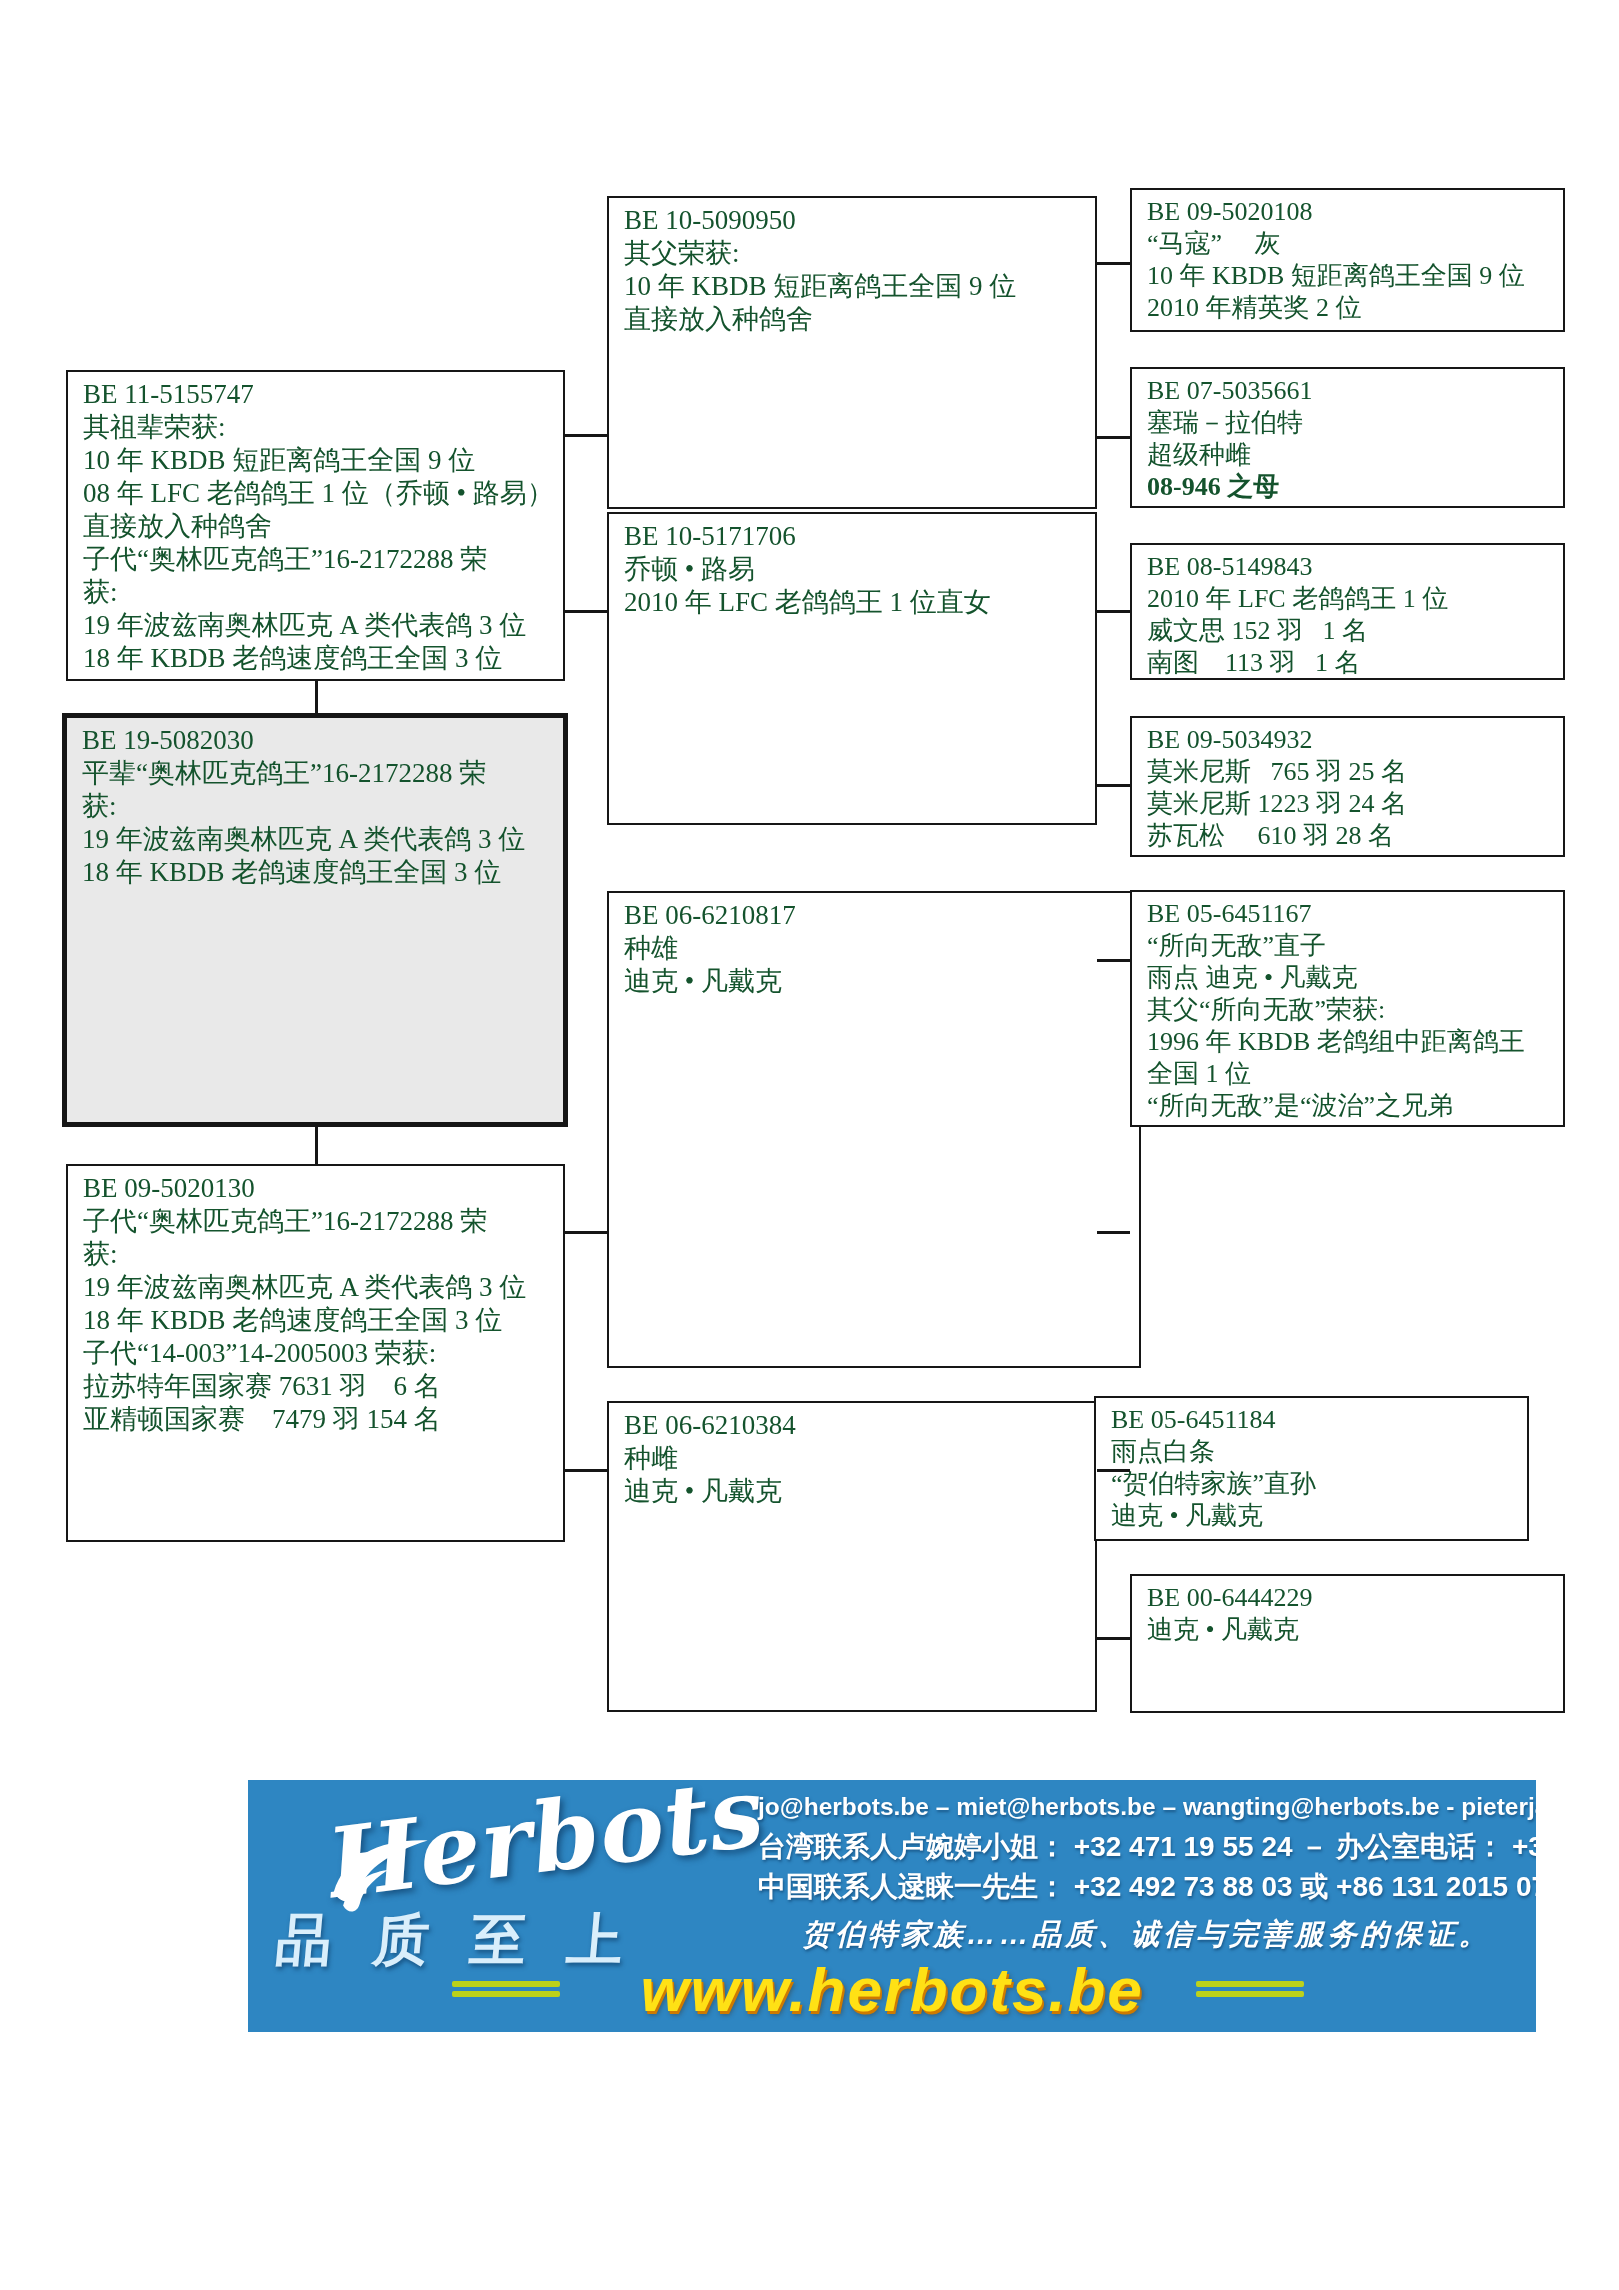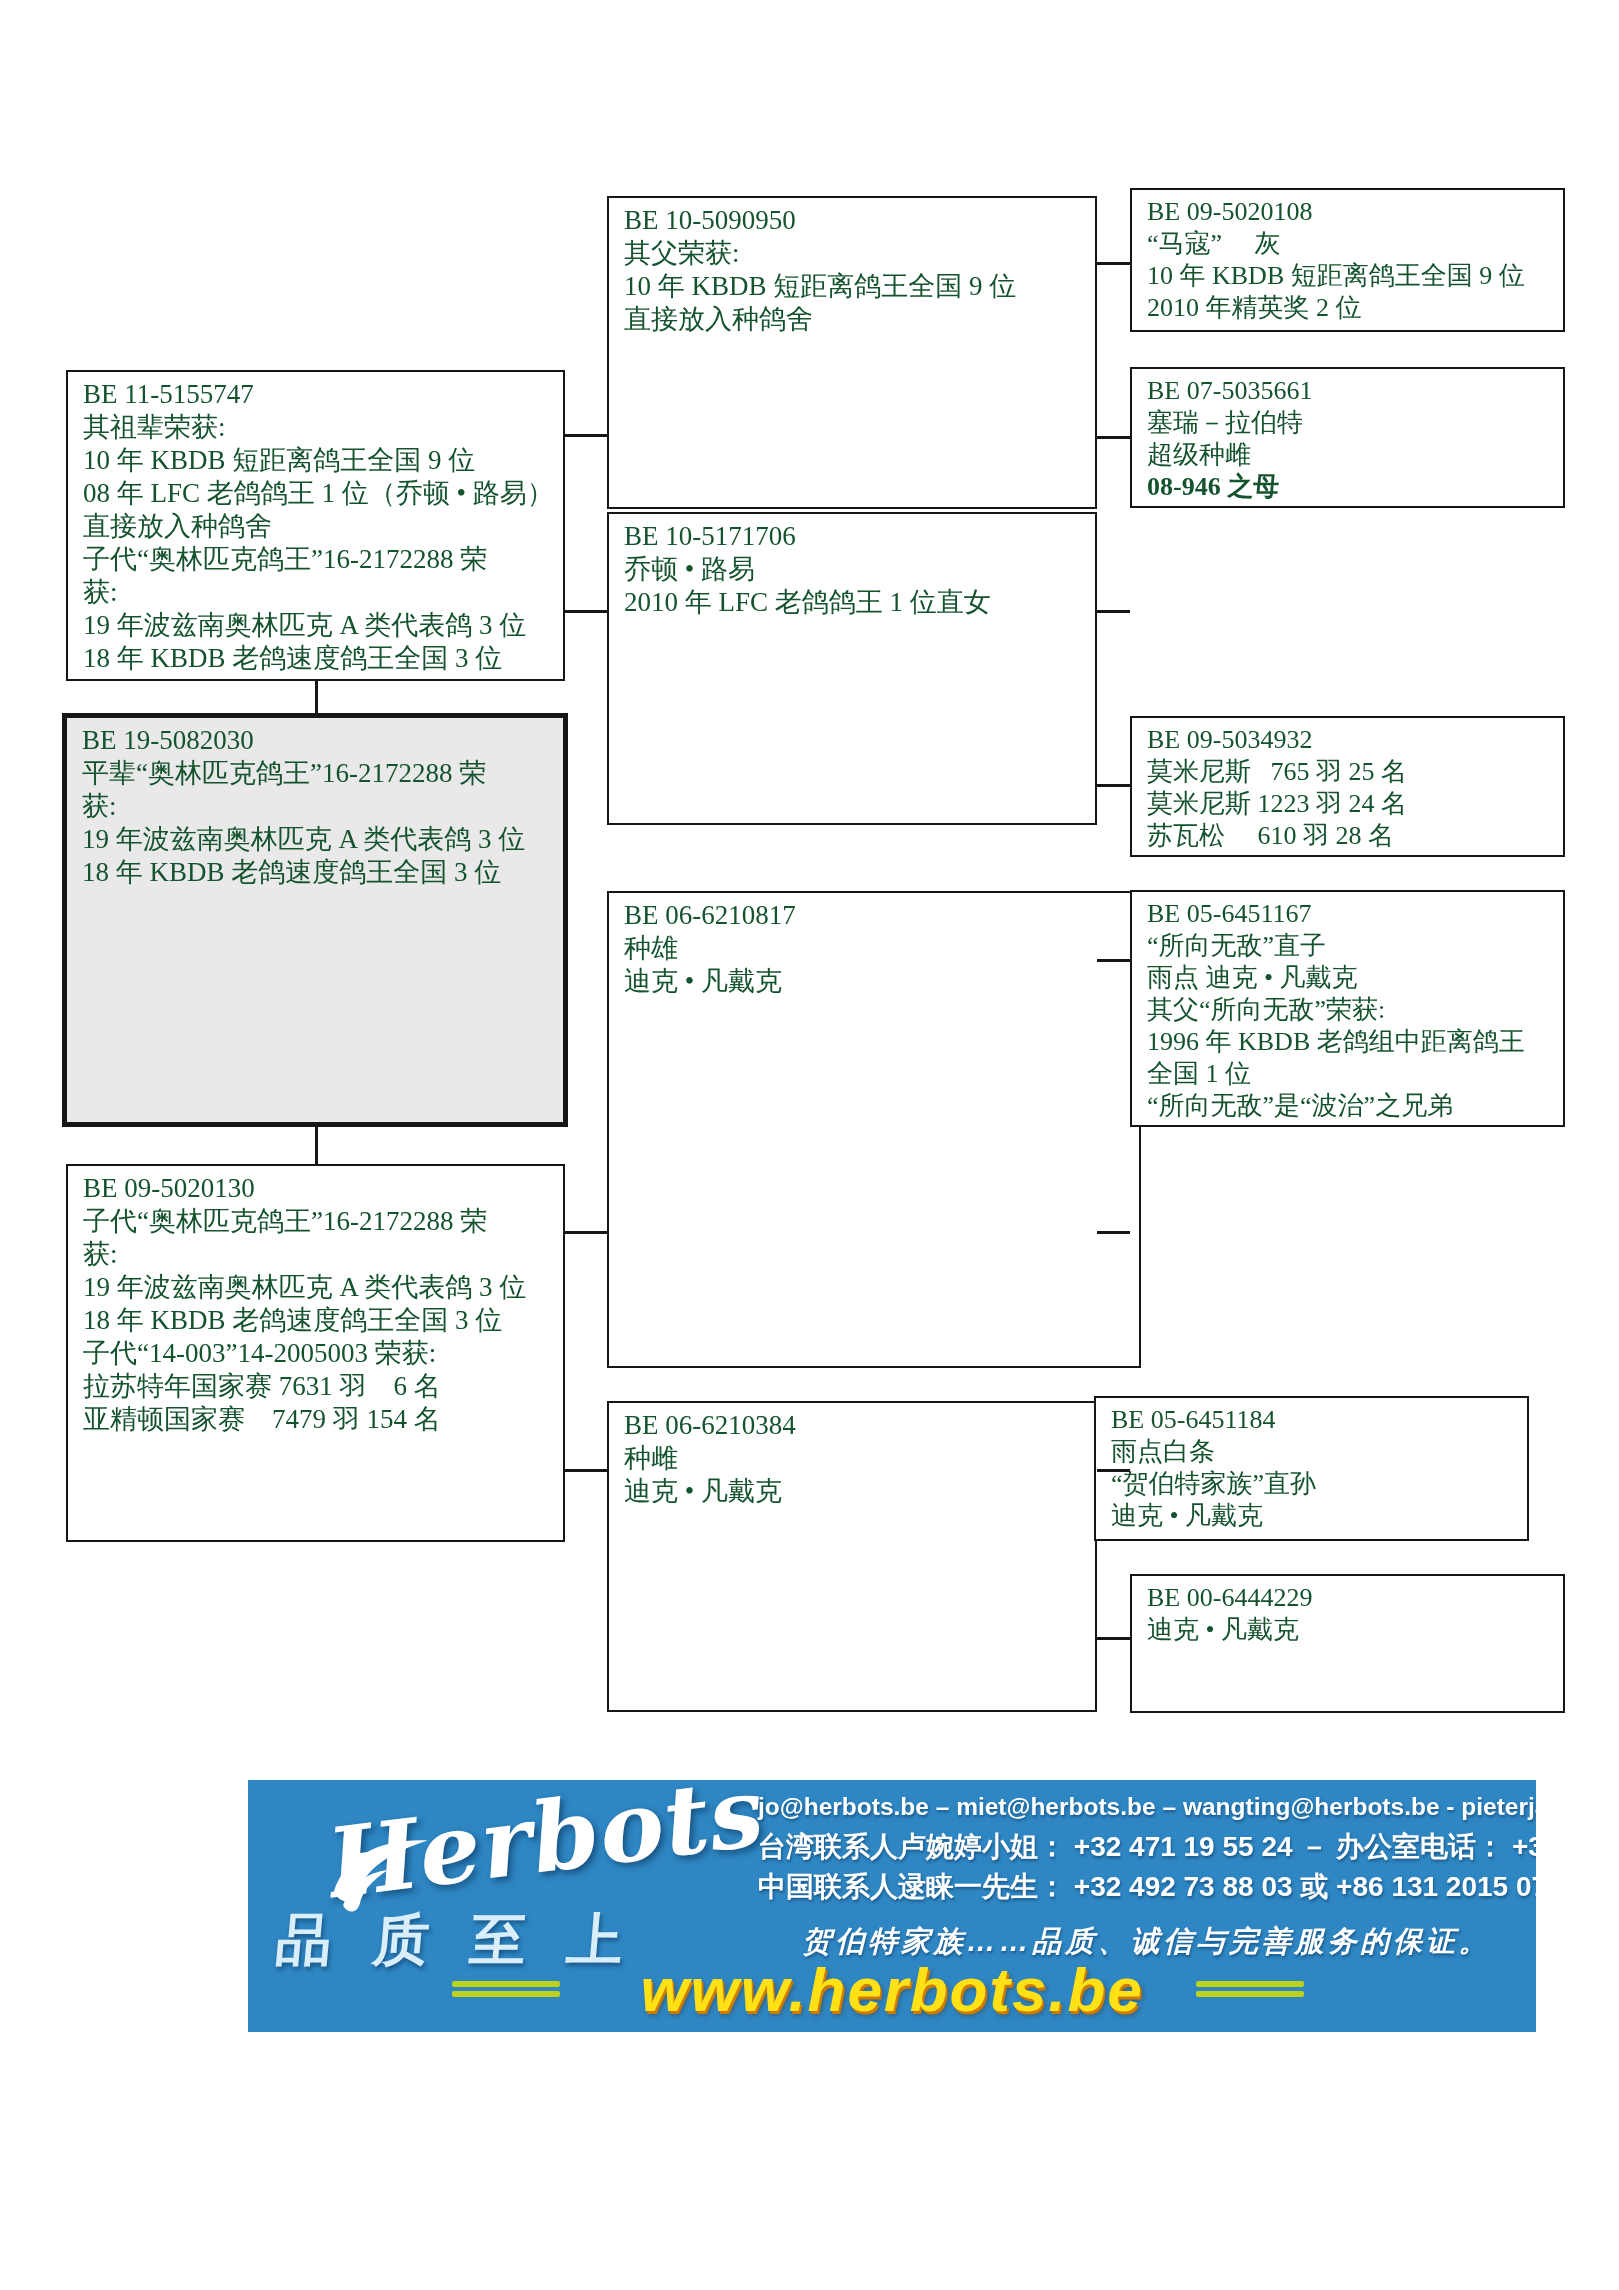--- a/index.html
+++ b/index.html
@@ -29,21 +29,21 @@
   #wing-icon{position:absolute;left:-3.8px;top:24.5px;}
   #logo-tagline{margin:13px 0 0 11.3px;font-weight:bold;font-size:56px;color:#d9eefb;
           letter-spacing:41px;transform:skewX(-5deg);white-space:nowrap;
           text-shadow:1.9px 2.8px 4.7px rgba(8,48,88,.55);}
   #contact-block{position:absolute;left:510px;top:11.3px;width:778px;color:#ffffff;}
   .contact-line{white-space:nowrap;font-weight:bold;
           text-shadow:0.9px 1.9px 2.8px rgba(8,48,88,.55);}
   #emails-line{font-size:24.5px;line-height:32px;letter-spacing:0px;}
   #taiwan-line{font-size:28px;line-height:40px;margin-top:3.8px;}
   #china-line{font-size:28px;line-height:40px;text-align:center;}
-  #slogan-line{font-size:29px;line-height:38px;margin-top:15px;text-align:center;
+  #slogan-line{font-size:29px;line-height:38px;margin-top:8px;text-align:center;
           font-style:italic;font-weight:bold;letter-spacing:3.8px;}
   #website-row{position:absolute;left:0;bottom:7.5px;width:100%;display:flex;
           align-items:center;justify-content:center;gap:52px;transform:translateX(-14px);}
   .accent-lines{width:108px;}
   .accent-lines .bar{height:5.6px;background:#bcd21b;border-radius:1.9px;}
   .accent-lines .bar + .bar{margin-top:4.7px;}
   #website-text{font-size:62px;font-weight:bold;font-style:italic;color:#ffe115;
           letter-spacing:1.9px;text-shadow:1.9px 2.8px 0 #cf7a00, 2.8px 3.8px 5.6px rgba(60,30,0,.4);margin-left:28px;}
 </style>
 </head>
@@ -132,20 +132,28 @@
 
   <div class="pbox col-right" style="left:1130px;top:367px;width:435px;height:141px">
     <div>
         <div class="line">BE 07-5035661</div>
         <div class="line">塞瑞－拉伯特</div>
         <div class="line">超级种雌</div>
         <div class="line bold">08-946 之母</div>
       </div>
   </div>
 
+  <div class="pbox col-right" style="left:1130px;top:543px;width:435px;height:137px">
+    <div>
+        <div class="line">BE 08-5149843</div>
+        <div class="line">2010 年 LFC 老鸽鸽王 1 位</div>
+        <div class="line">威文思 152 羽   1 名</div>
+        <div class="line">南图    113 羽   1 名</div>
+      </div>
+  </div>
 
   <div class="pbox col-right" style="left:1130px;top:716px;width:435px;height:141px">
     <div>
         <div class="line">BE 09-5034932</div>
         <div class="line">莫米尼斯   765 羽 25 名</div>
         <div class="line">莫米尼斯 1223 羽 24 名</div>
         <div class="line">苏瓦松     610 羽 28 名</div>
       </div>
   </div>
 

